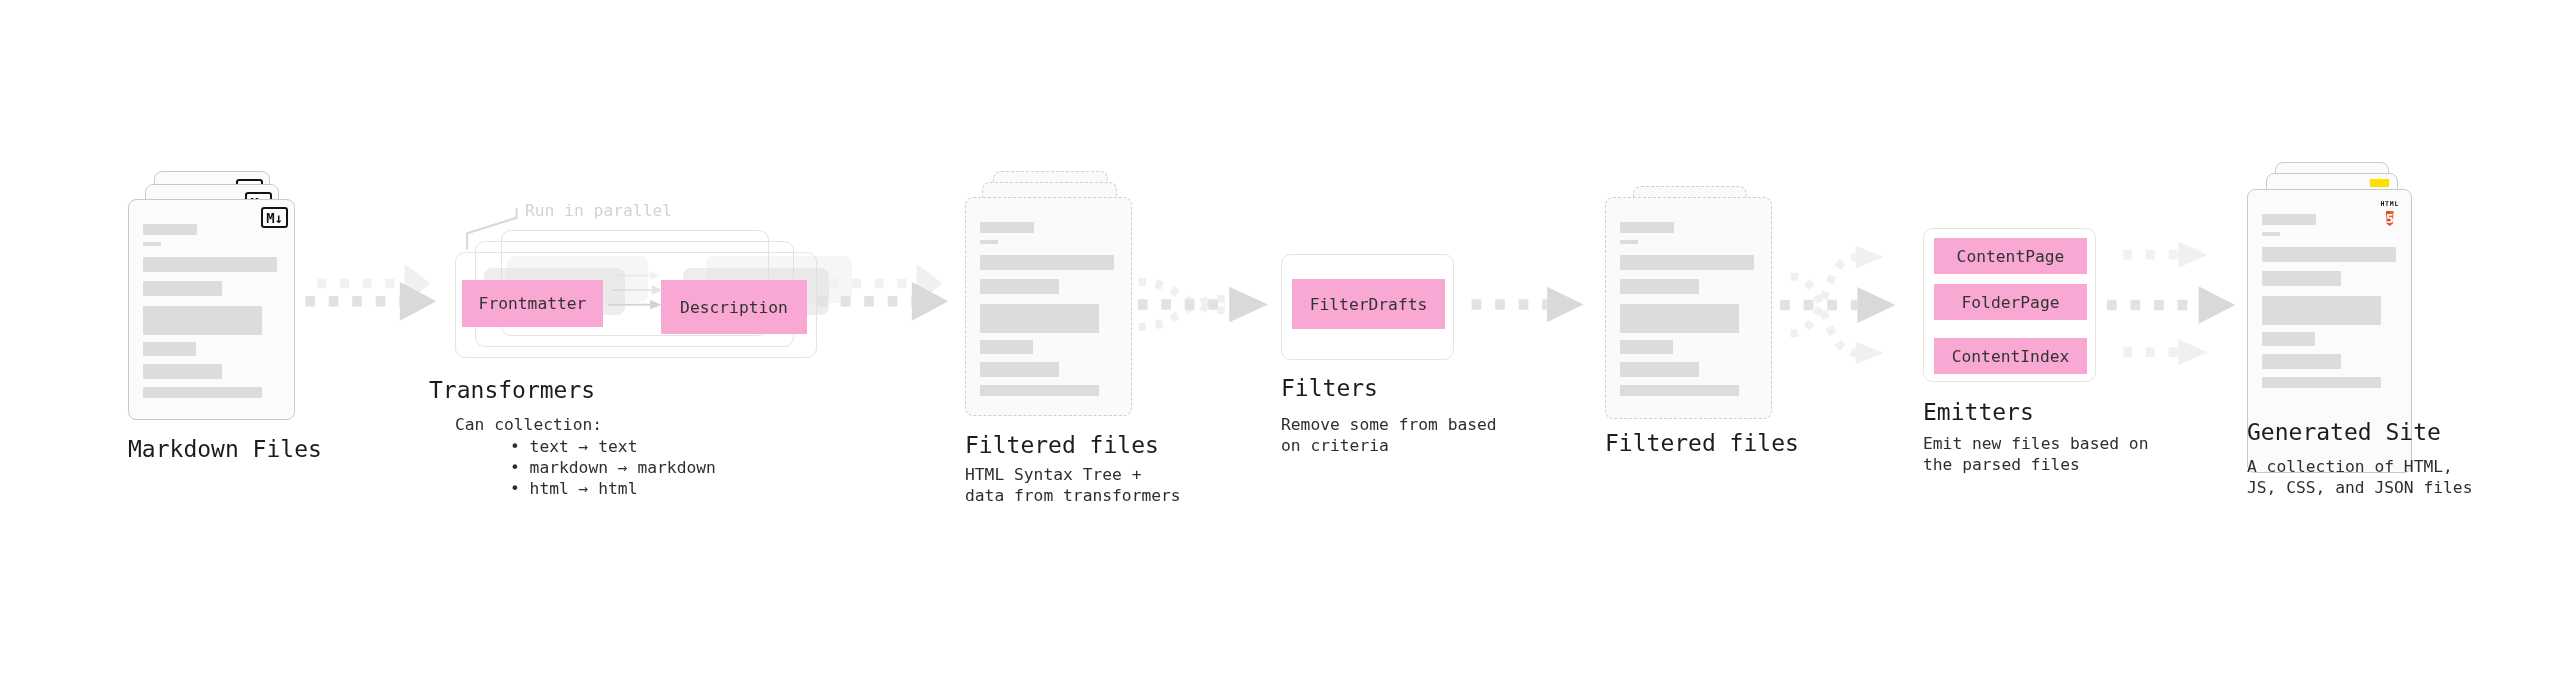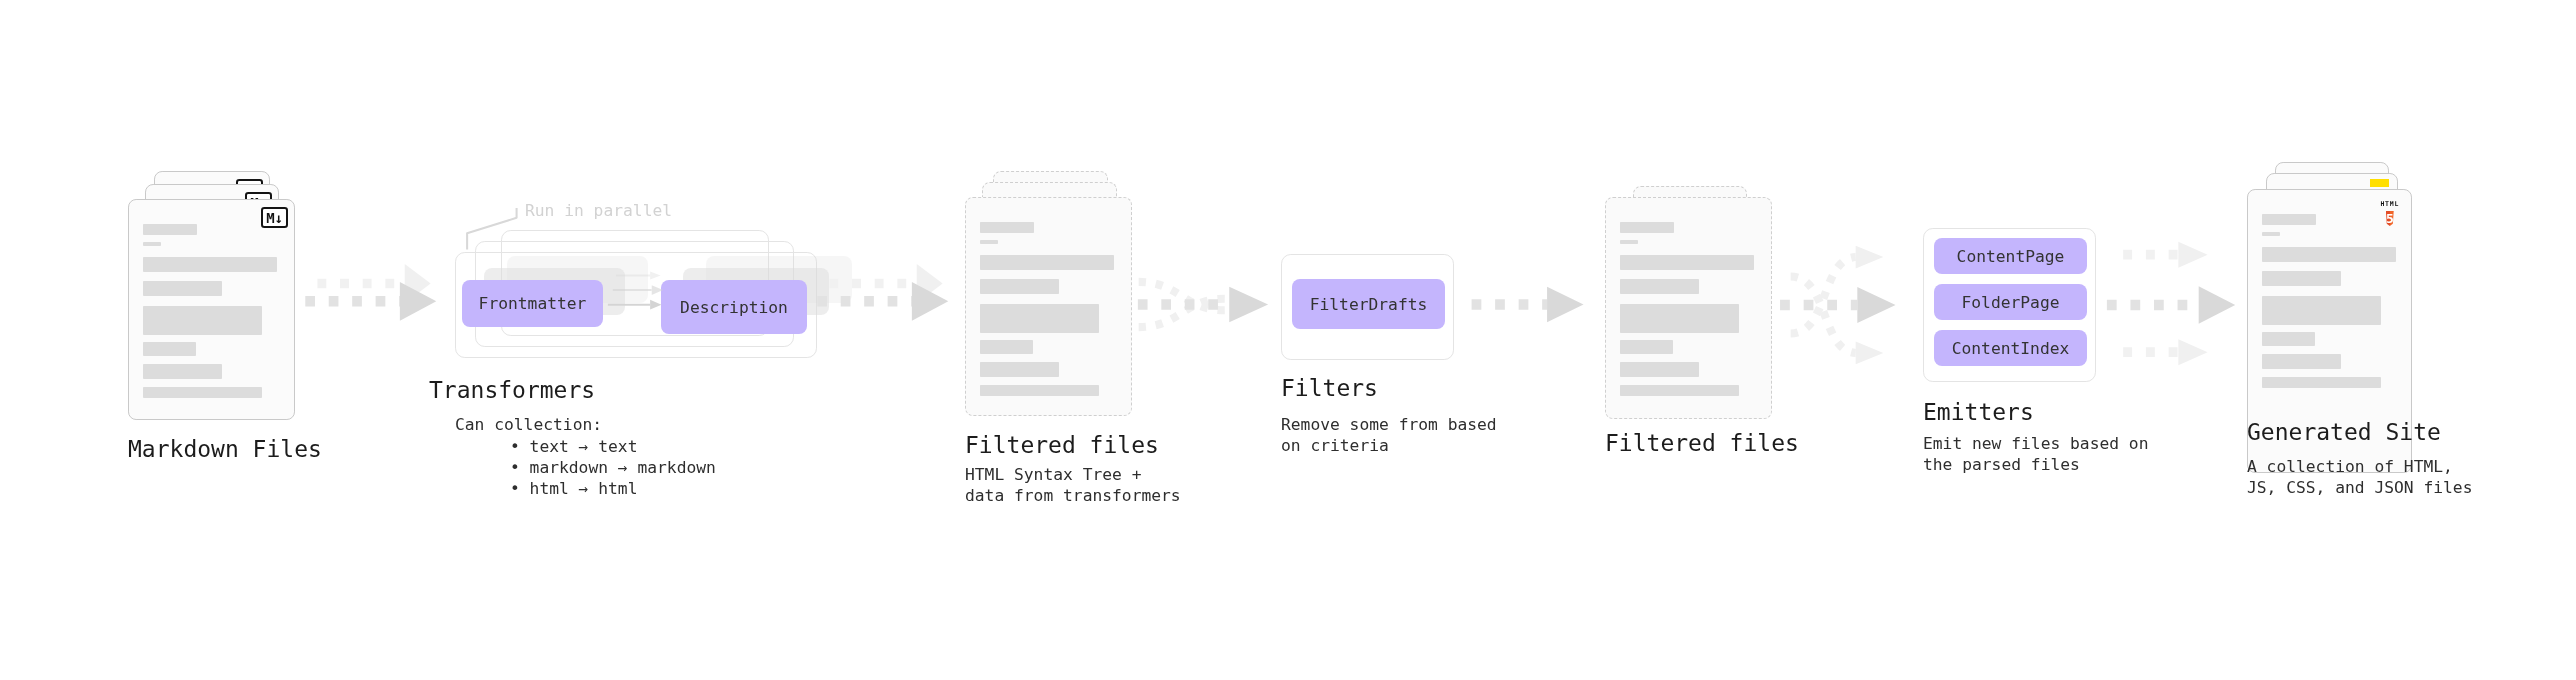--- a/index.html
+++ b/index.html
@@ -32,21 +32,21 @@
   .html5-logo{position:absolute;top:4.1px;right:9px;width:24.4px;text-align:center;}
   .html5-logo .word{font-size:6.5px;font-weight:bold;color:#111;letter-spacing:0.8px;line-height:7.3px;}
   .html5-logo .shield{width:21px;height:20.3px;margin:0.8px auto 0;color:#fff;font-size:13px;font-weight:bold;
     line-height:19.5px;text-align:center;
     background:linear-gradient(90deg,#e44d26 0 50%,#f16529 50% 100%);
     clip-path:polygon(0 0,100% 0,89% 84%,50% 100%,11% 84%);}
 
   
   .frame{position:absolute;border:1.6px solid #e4e4e4;border-radius:9.8px;box-sizing:border-box;background:transparent;}
   .frame.filled{background:#ffffff;}
-  .pill{position:absolute;background:#c4b5fd;border-radius:8px;color:#333333;font-size:16.3px;
+  .pill{position:absolute;background:#f9a8d4;border-radius:0;color:#333333;font-size:16.3px;
     display:flex;align-items:center;justify-content:center;}
   .ghost{position:absolute;background:#dbdbdb;border-radius:8.1px;}
   .ghost.g1{opacity:.5}
   .ghost.g2{opacity:.24}
 
   
   .stage-title{position:absolute;font-size:23px;color:#1c1c1c;white-space:nowrap;}
   .stage-desc{position:absolute;font-size:16.3px;color:#2e2e2e;line-height:21px;white-space:pre-line;}
   .bullets{position:absolute;font-size:16.3px;color:#2e2e2e;line-height:21px;white-space:nowrap;margin-left:44px;}
   .run-note{position:absolute;font-size:16.3px;color:#d2d2d2;white-space:nowrap;text-align:right;}
@@ -214,21 +214,21 @@
     <polygon class="headL" points="98,120 132,134 98,148"></polygon>
     <line class="dashD" x1="5" y1="75" x2="100" y2="75"></line>
     <polygon class="headD" points="100,53 147,75 100,97"></polygon>
   </svg>
 
   
   <div class="grp">
     <div class="frame filled" style="left:1923px;top:228px;width:173px;height:154px"></div>
     <div class="pill" style="left:1934px;top:238px;width:153px;height:36px">ContentPage</div>
     <div class="pill" style="left:1934px;top:284px;width:153px;height:36px">FolderPage</div>
-    <div class="pill" style="left:1934px;top:330px;width:153px;height:36px">ContentIndex</div>
+    <div class="pill" style="left:1934px;top:338px;width:153px;height:36px">ContentIndex</div>
     <div class="stage-title" style="left:1923px;top:399px">Emitters</div>
     <div class="stage-desc" style="left:1923px;top:433px">Emit new files based on
 the parsed files</div>
   </div>
 
   
   <svg style="left:2105px;top:236px" width="137" height="134" viewBox="0 0 168 165">
     <line class="dashL" x1="22" y1="23" x2="90" y2="23"></line>
     <polygon class="headL" points="90,7 126,23 90,39"></polygon>
     <line class="dashD" x1="2" y1="85" x2="115" y2="85"></line>

